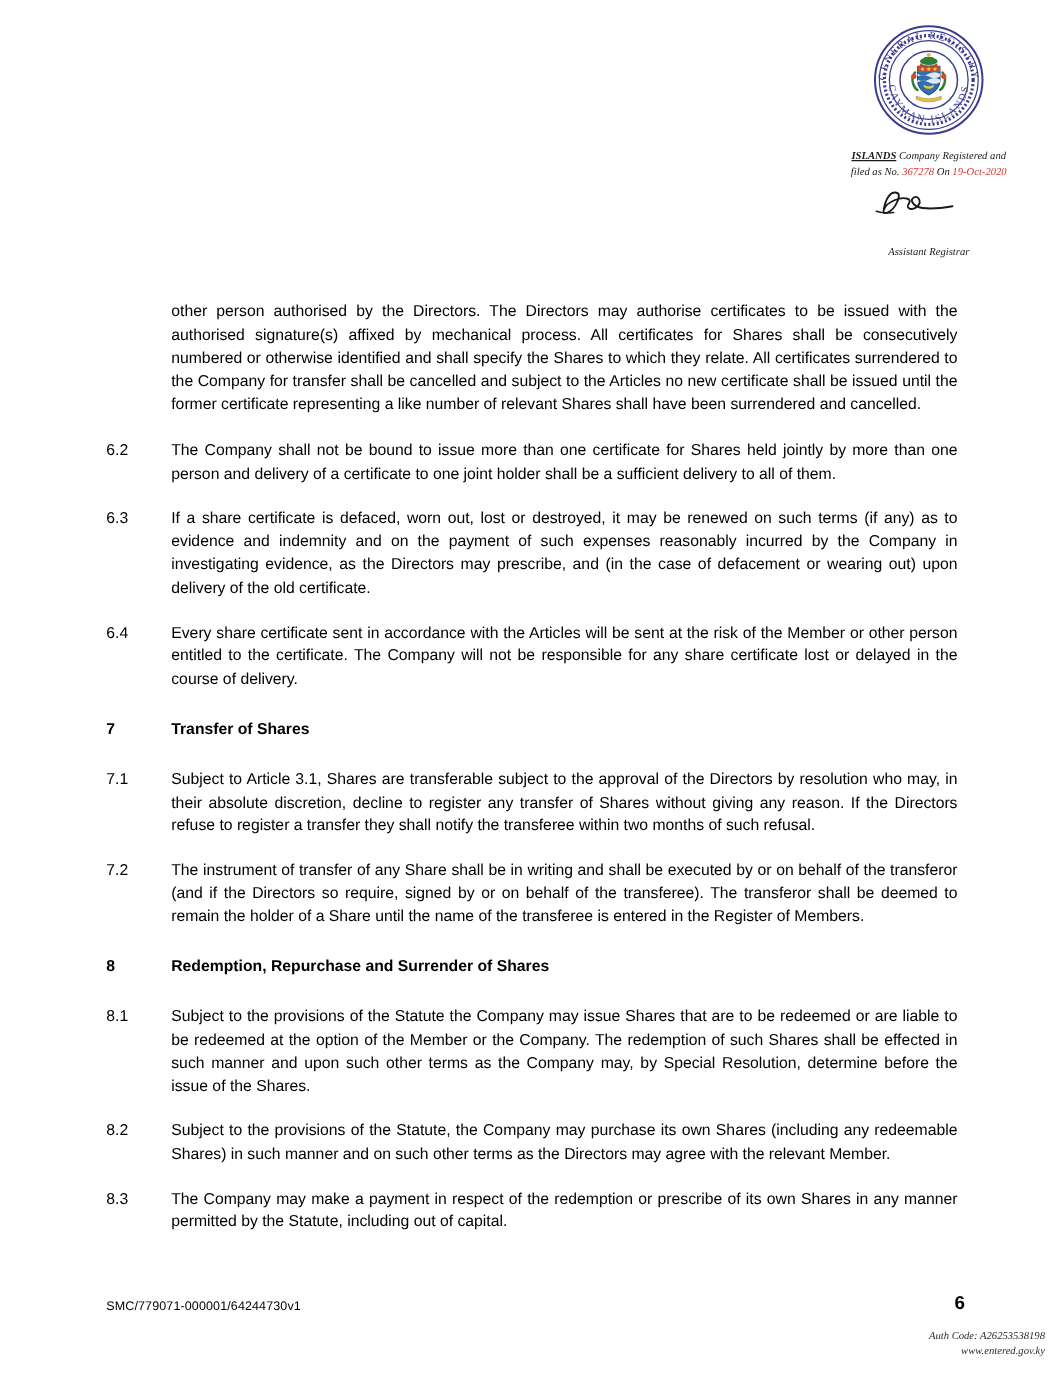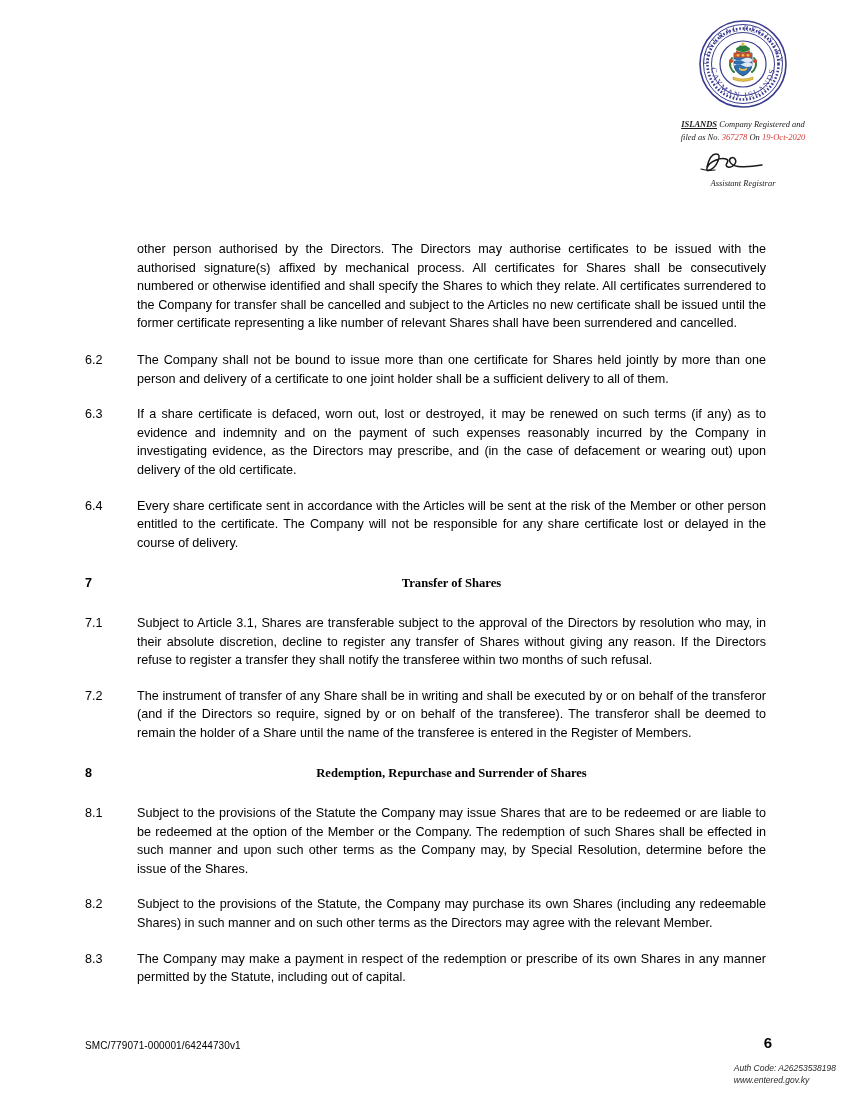--- a/index.html
+++ b/index.html
@@ -53,21 +53,21 @@
   .sig-wrap {
     margin-top: 3px;
     display: flex;
     justify-content: center;
   }
   .registrar-title {
     font-family: "Liberation Serif", serif;
     font-style: italic;
     font-size: 8.5px;
     color: #1a1a1a;
-    margin-top: 1px;
+    margin-top: 19px;
   }
 
   
   .page-body {
     position: absolute;
     left: 85px;
     top: 204px;
     width: 681px;
     margin-top: 36px;
   }
@@ -92,22 +92,21 @@
   .clause-text.last-left > :last-child { }
   .clause.heading {
     margin-top: 22px;
     margin-bottom: 21px;
   }
   .clause.heading .clause-num,
   .clause.heading .clause-text {
     font-weight: bold;
   }
   .clause.heading .clause-text {
-    text-align: center;
-    font-family: Liberation Serif, serif;
+    text-align: left;
   }
   .clause.intro {
     margin-bottom: 18px;
   }
   .clause.intro .clause-num {
     visibility: hidden;
   }
 
   
   .footer-ref {
@@ -121,22 +120,22 @@
     position: absolute;
     right: 78px;
     top: 1034px;
     font-size: 15px;
     font-weight: bold;
   }
   .footer-auth {
     position: absolute;
     right: 14px;
     top: 1062px;
-    text-align: left;
-    font-family: Liberation Sans, sans-serif;
+    text-align: right;
+    font-family: Liberation Serif, serif;
     font-style: italic;
     font-size: 8.5px;
     line-height: 12px;
     color: #2a2a2a;
   }
 </style>
 </head>
 <body>
 
 <div class="stamp-block">

